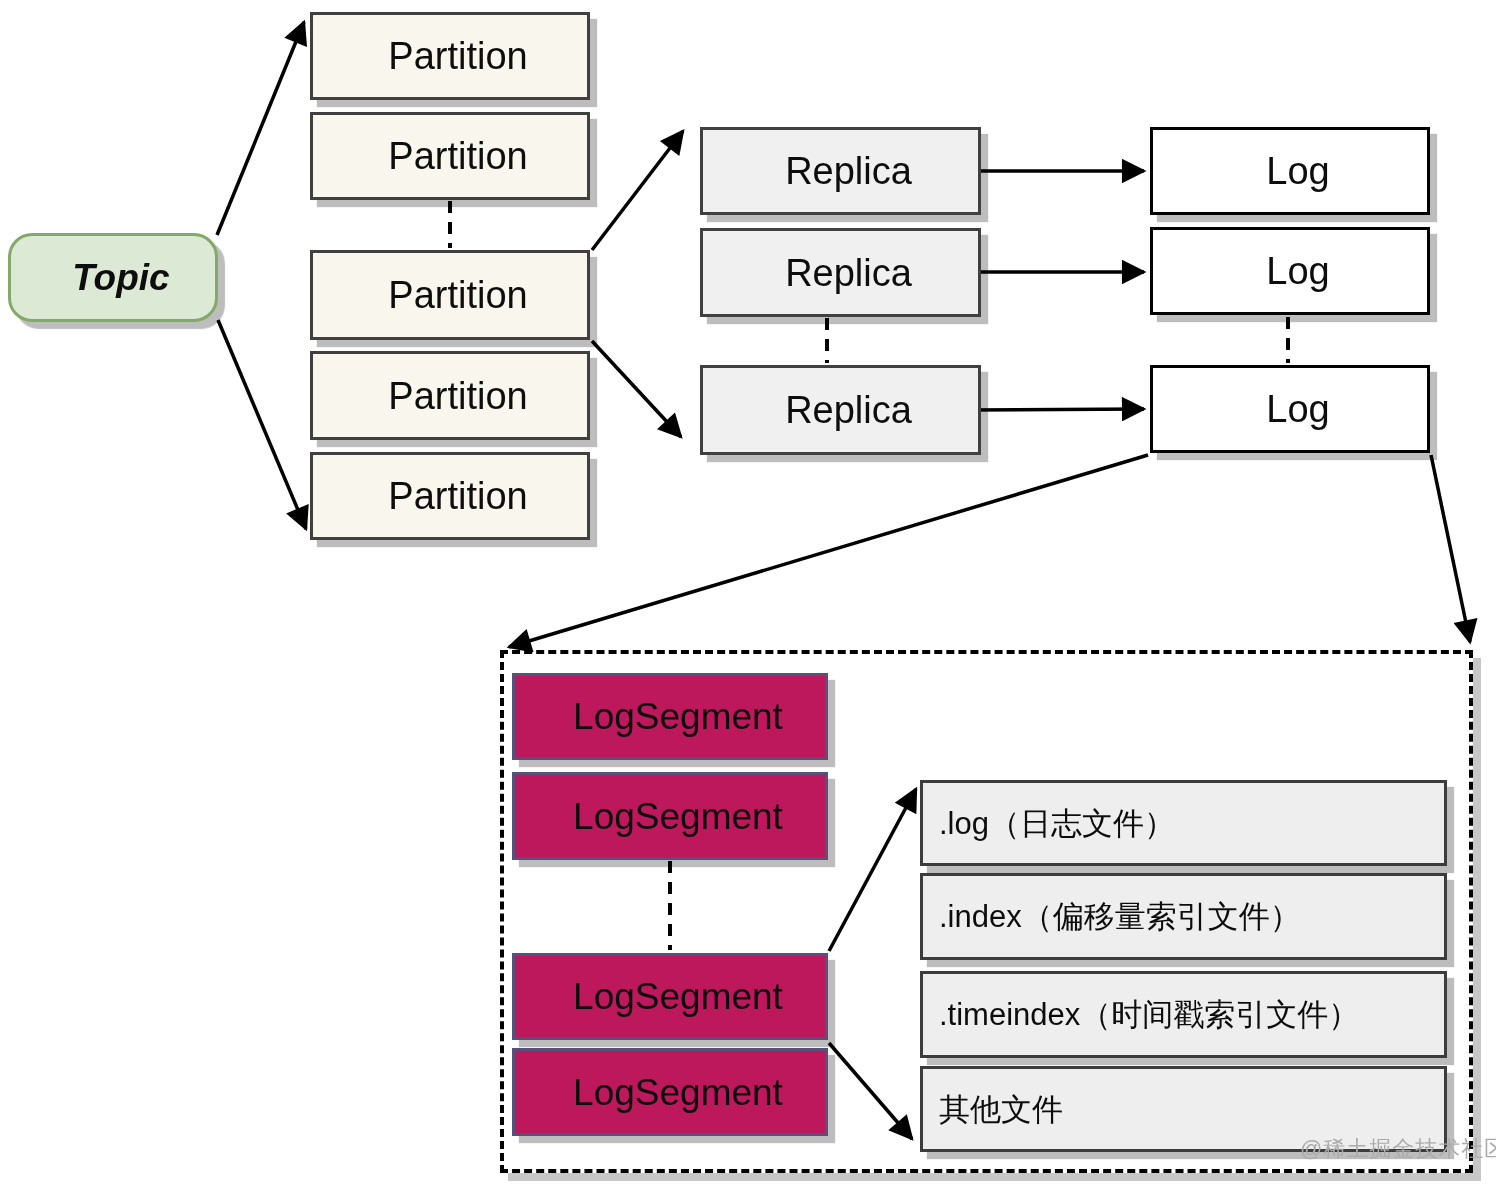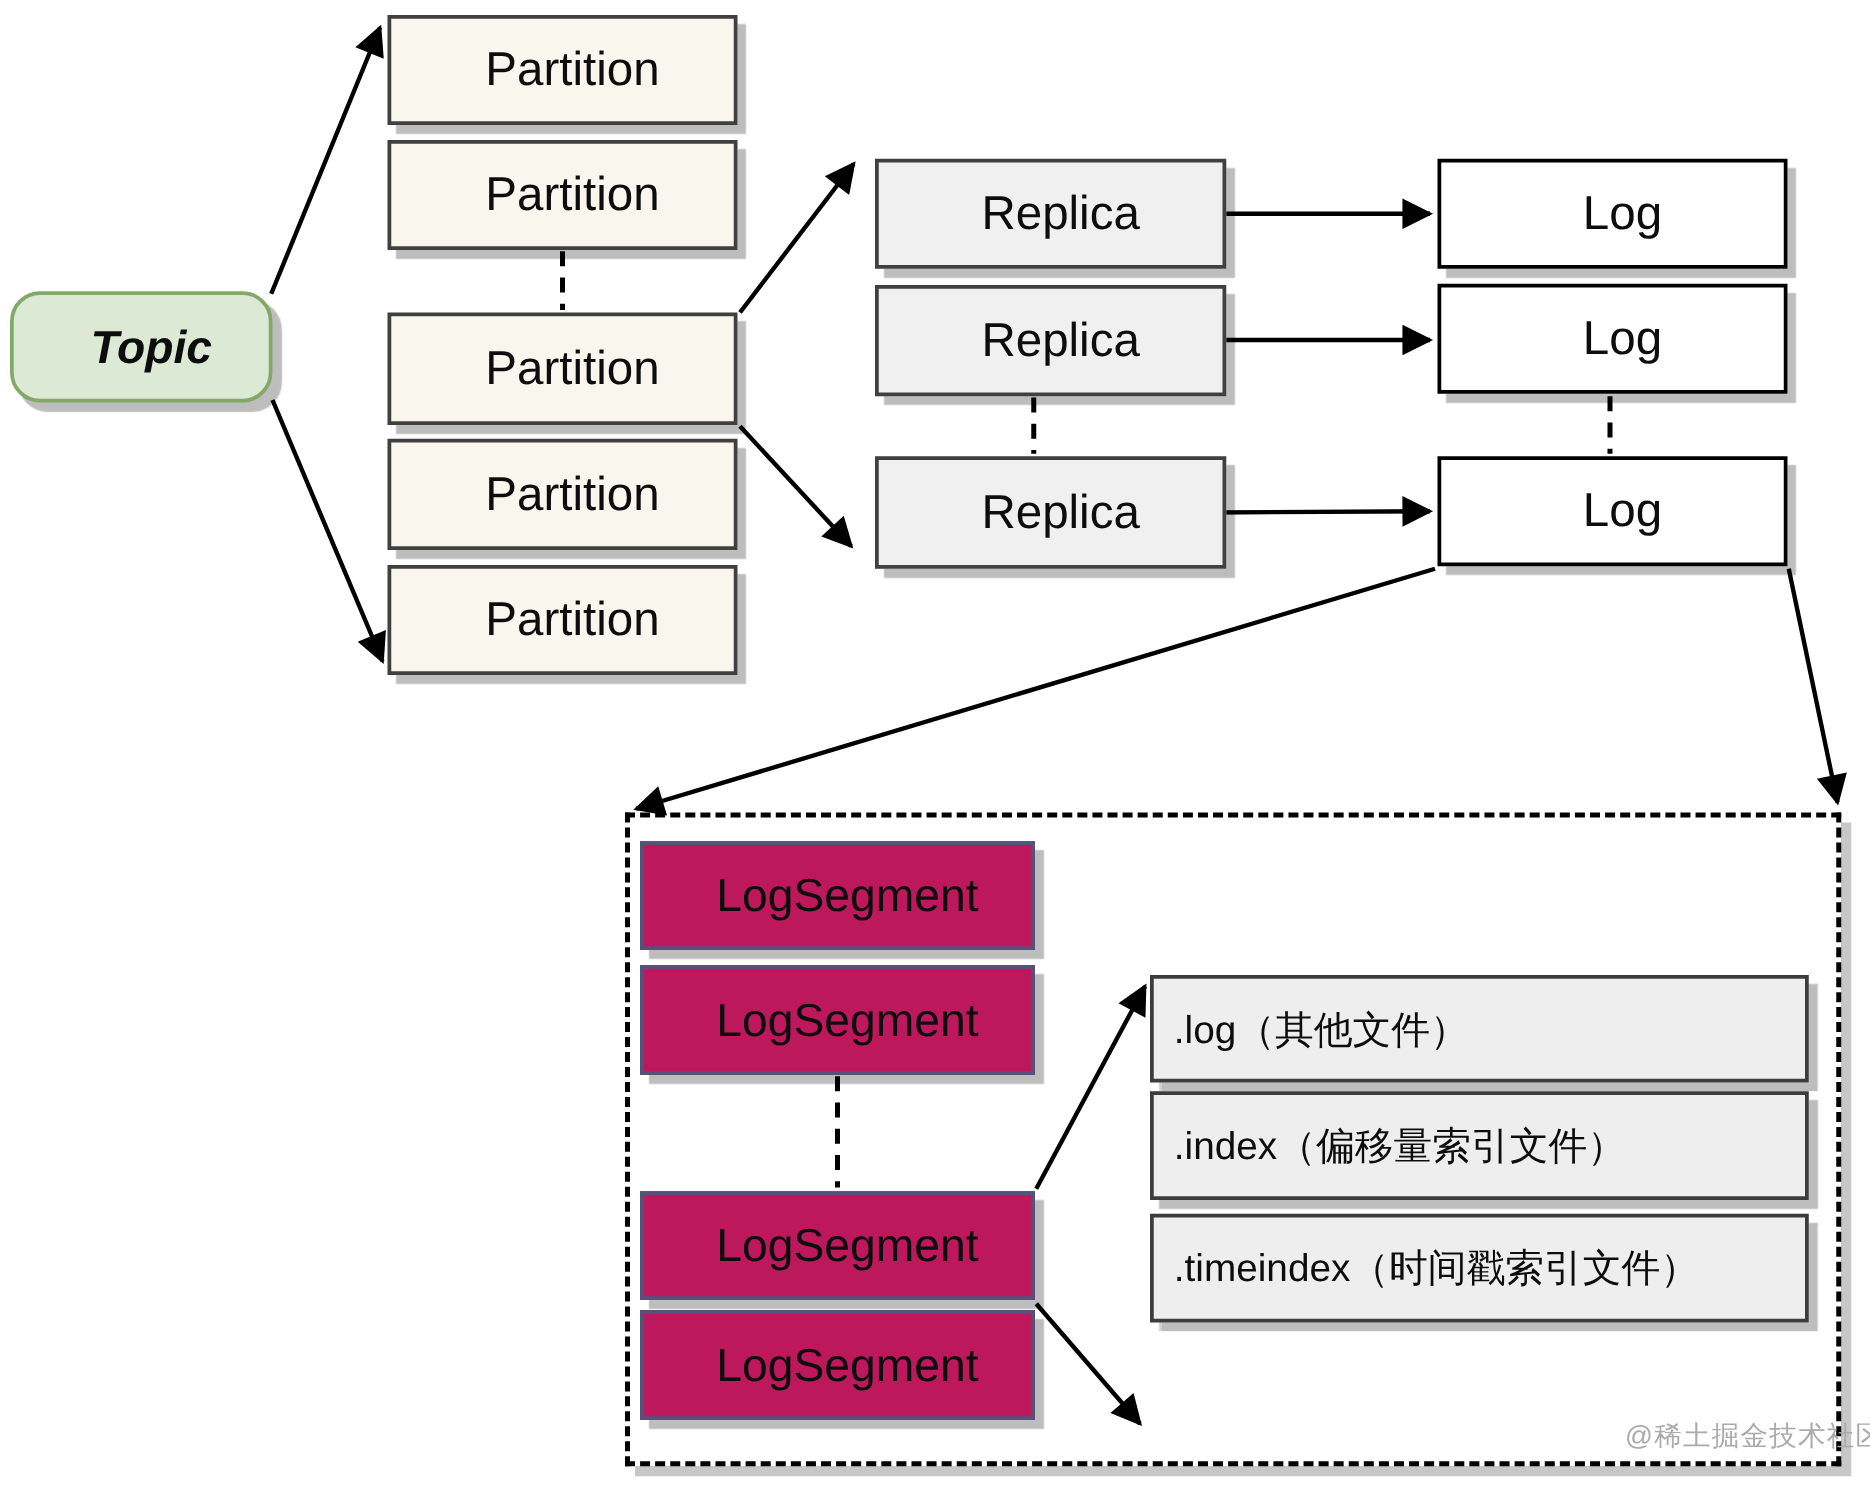--- a/index.html
+++ b/index.html
@@ -127,19 +127,20 @@
   <div class="node log" style="left:1150px; top:227px; width:280px; height:88px;">Log</div>
   <div class="node log" style="left:1150px; top:365px; width:280px; height:88px;">Log</div>
 
   <div class="dashed-container"></div>
 
   <div class="node logsegment" style="left:512px; top:673px; width:316px; height:87px;">LogSegment</div>
   <div class="node logsegment" style="left:512px; top:772px; width:316px; height:88px;">LogSegment</div>
   <div class="node logsegment" style="left:512px; top:953px; width:316px; height:87px;">LogSegment</div>
   <div class="node logsegment" style="left:512px; top:1048px; width:316px; height:88px;">LogSegment</div>
 
-  <div class="node file" style="left:920px; top:780px; width:527px; height:86px;">.log（其他文件）</div>
+  <div class="node file" style="left:920px; top:780px; width:527px; height:86px;">.log（日志文件）</div>
   <div class="node file" style="left:920px; top:971px; width:527px; height:87px;">.timeindex（时间戳索引文件）</div>
   <div class="node file" style="left:920px; top:873px; width:527px; height:87px;">.index（偏移量索引文件）</div>
+  <div class="node file" style="left:920px; top:1066px; width:527px; height:86px;">其他文件</div>
 
   <div class="watermark">@稀土掘金技术社区</div>
 
 </div>
 
 </body></html>

